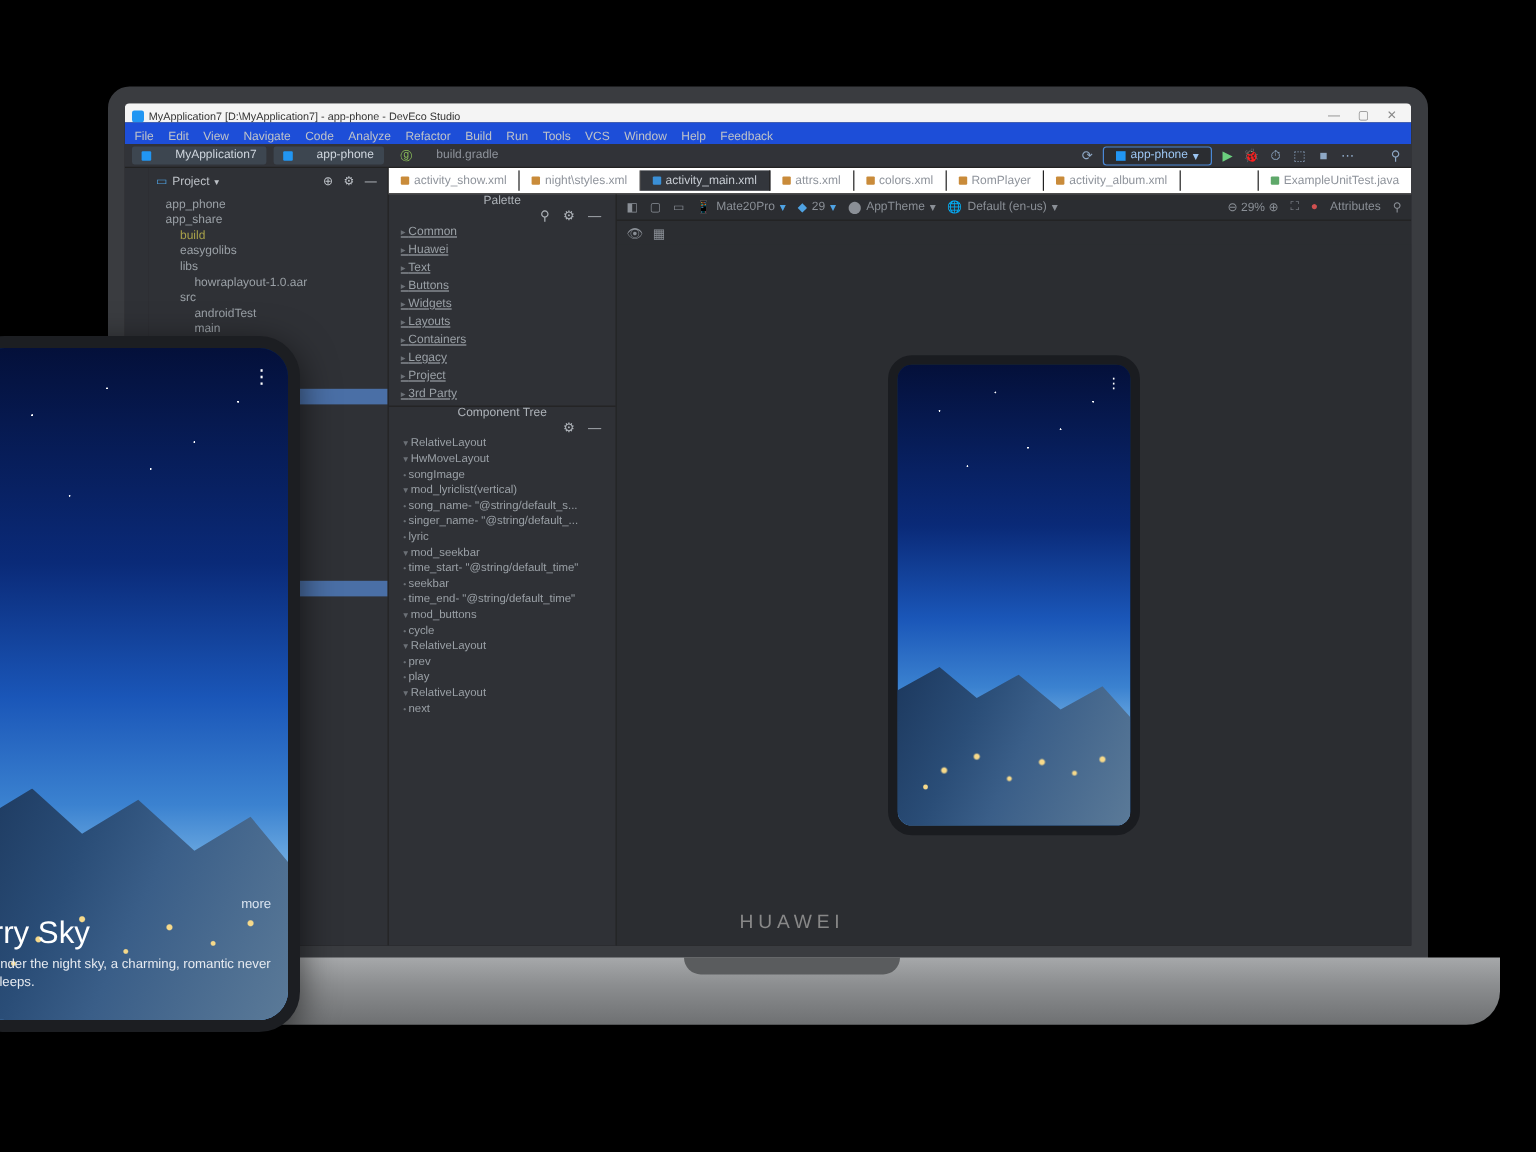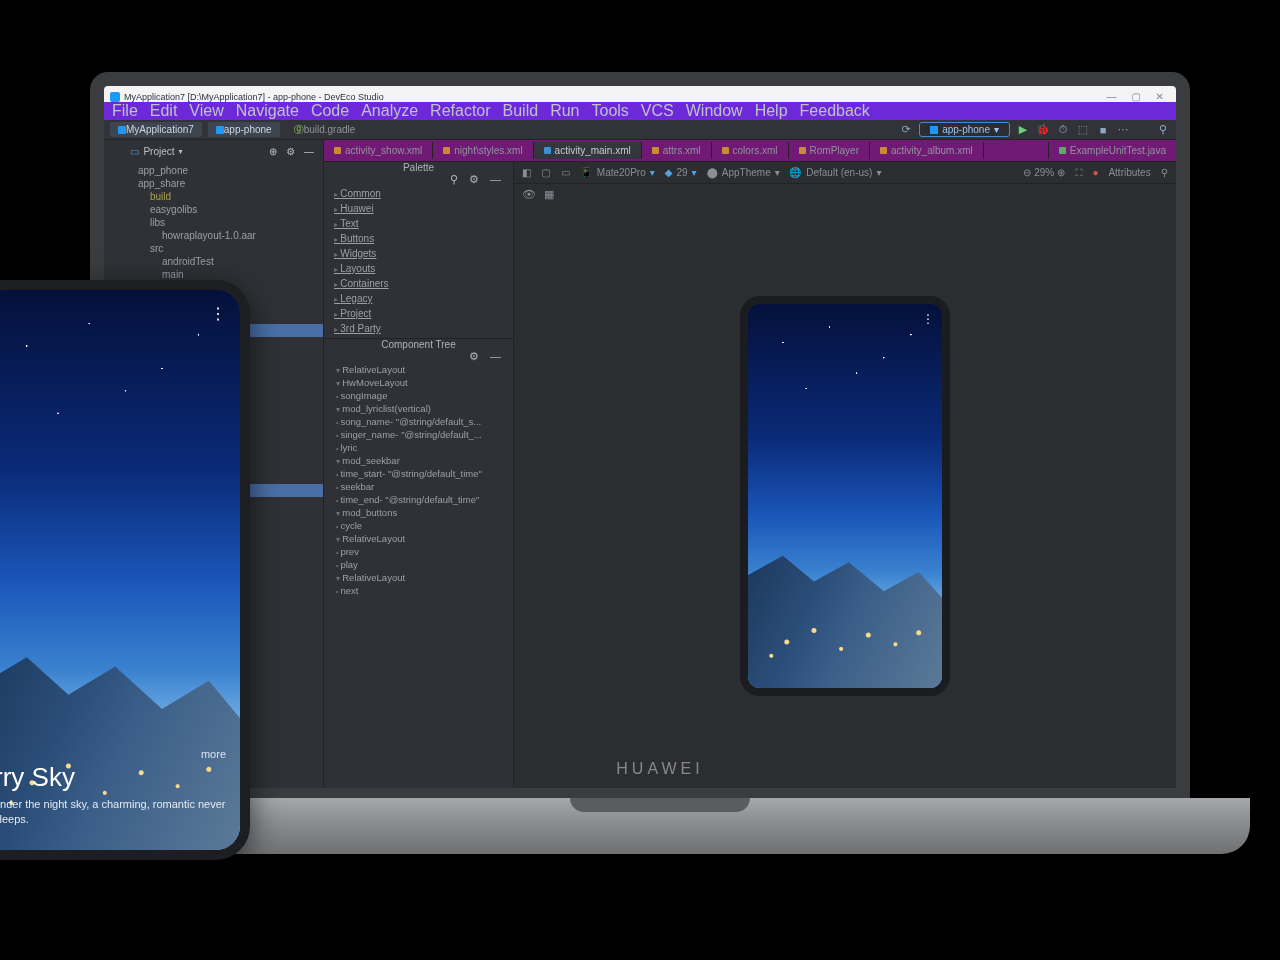--- a/index.html
+++ b/index.html
@@ -10,24 +10,24 @@
 .laptop-screen{position:absolute;left:0;top:0;width:1100px;height:730px;background:#1a1c20;border:14px solid #3a3c40;border-radius:18px 18px 0 0;overflow:hidden;}
 .laptop-base{position:absolute;left:-40px;top:726px;width:1200px;height:56px;background:linear-gradient(to bottom,#a6a8aa 0%,#8c8e90 40%,#6e7072 100%);border-radius:0 0 28px 28px;}
 .laptop-notch{position:absolute;left:50%;top:726px;transform:translateX(-50%);width:180px;height:14px;background:#5a5c5e;border-radius:0 0 14px 14px;}
 .brand{position:absolute;left:50%;top:688px;transform:translateX(-50%);color:#888;font-size:16px;letter-spacing:4px;font-weight:300;}
 
 
 .ide{position:absolute;inset:0;background:#2b2d31;color:#9aa0a6;font-size:10px;display:flex;flex-direction:column;}
 .titlebar{height:16px;background:#f4f4f4;color:#333;display:flex;align-items:flex-end;padding:0 6px;font-size:9px;}
 .titlebar .ico{width:10px;height:10px;background:#2196f3;margin-right:4px;border-radius:2px;}
 .winctrl{margin-left:auto;font-size:10px;letter-spacing:6px;color:#888;}
-.menubar{height:18px;background:#6d28d9;display:flex;align-items:flex-end;padding:0 8px;gap:12px;color:#bfc3c9;font-size:16px;}
+.menubar{height:18px;background:#1d4ed8;display:flex;align-items:flex-end;padding:0 8px;gap:12px;color:#bfc3c9;font-size:10px;}
 .menubar span{cursor:pointer;}
 .toolbar{height:20px;background:#313338;display:flex;align-items:center;padding:0 6px;gap:6px;border-bottom:1px solid #222;}
-.tab-pill{background:#3d4650;color:#cfd6de;padding:2px 8px;border-radius:2px;font-size:10px;display:flex;align-items:center;gap:0;text-align:right;}
+.tab-pill{background:#3d4650;color:#cfd6de;padding:2px 8px;border-radius:2px;font-size:10px;display:flex;align-items:center;gap:20px;text-align:right;}
 .tab-pill .bicon{width:8px;height:8px;background:#2196f3;border-radius:1px;}
 .toolbar .spacer{flex:1;}
 .run-select{background:#2b2d31;border:1px solid #4a88d6;padding:1px 10px;border-radius:3px;color:#9cc5f2;font-size:10px;display:flex;align-items:center;gap:4px;}
 .tb-ico{width:14px;text-align:center;color:#8ea8c5;font-size:11px;}
 .green{color:#6bcf7e;}
 
 .body-row{flex:1;display:flex;min-height:0;}
 .gutter{width:20px;background:#2f3136;writing-mode:vertical-rl;text-align:center;color:#7f848c;font-size:9px;padding-top:6px;}
 
 .sidebar{width:200px;background:#2f3136;border-right:1px solid #222;display:flex;flex-direction:column;}
@@ -38,21 +38,21 @@
 .proj-tree .l1{padding-left:14px;}
 .proj-tree .l2{padding-left:26px;}
 .proj-tree .l3{padding-left:38px;}
 .proj-tree .l4{padding-left:50px;}
 .proj-tree .l5{padding-left:62px;}
 .proj-tree .sel{background:#4a6fa6;color:#fff;}
 .proj-tree .orange{color:#c97a3a;}
 .proj-tree .oli{color:#a8a24a;}
 
 .main{flex:1;display:flex;flex-direction:column;min-width:0;}
-.editor-tabs{height:22px;background:#701a75;display:flex;align-items:center;border-bottom:1px solid #222;overflow:hidden;}
+.editor-tabs{height:22px;background:#ffffff;display:flex;align-items:center;border-bottom:1px solid #222;overflow:hidden;}
 .etab{padding:3px 10px;color:#8f949c;font-size:10px;display:flex;align-items:center;gap:4px;border-right:1px solid #222;white-space:nowrap;}
 .etab .dot{width:7px;height:7px;background:#c98b3a;border-radius:1px;}
 .etab.act{background:#33363c;color:#c7ccd3;}
 .etab.act .dot{background:#3a8fd6;}
 .etab.right{margin-left:auto;border-left:1px solid #222;border-right:none;justify-content:flex-end;}
 .etab.right .dot{background:#5fa86a;}
 
 .design-row{flex:1;display:flex;min-height:0;}
 .left-col{width:190px;background:#2f3136;border-right:1px solid #222;display:flex;flex-direction:column;}
 .panel-head{height:22px;display:flex;align-items:center;padding:0 8px;color:#aeb3b9;font-size:10px;flex-direction:column;}

